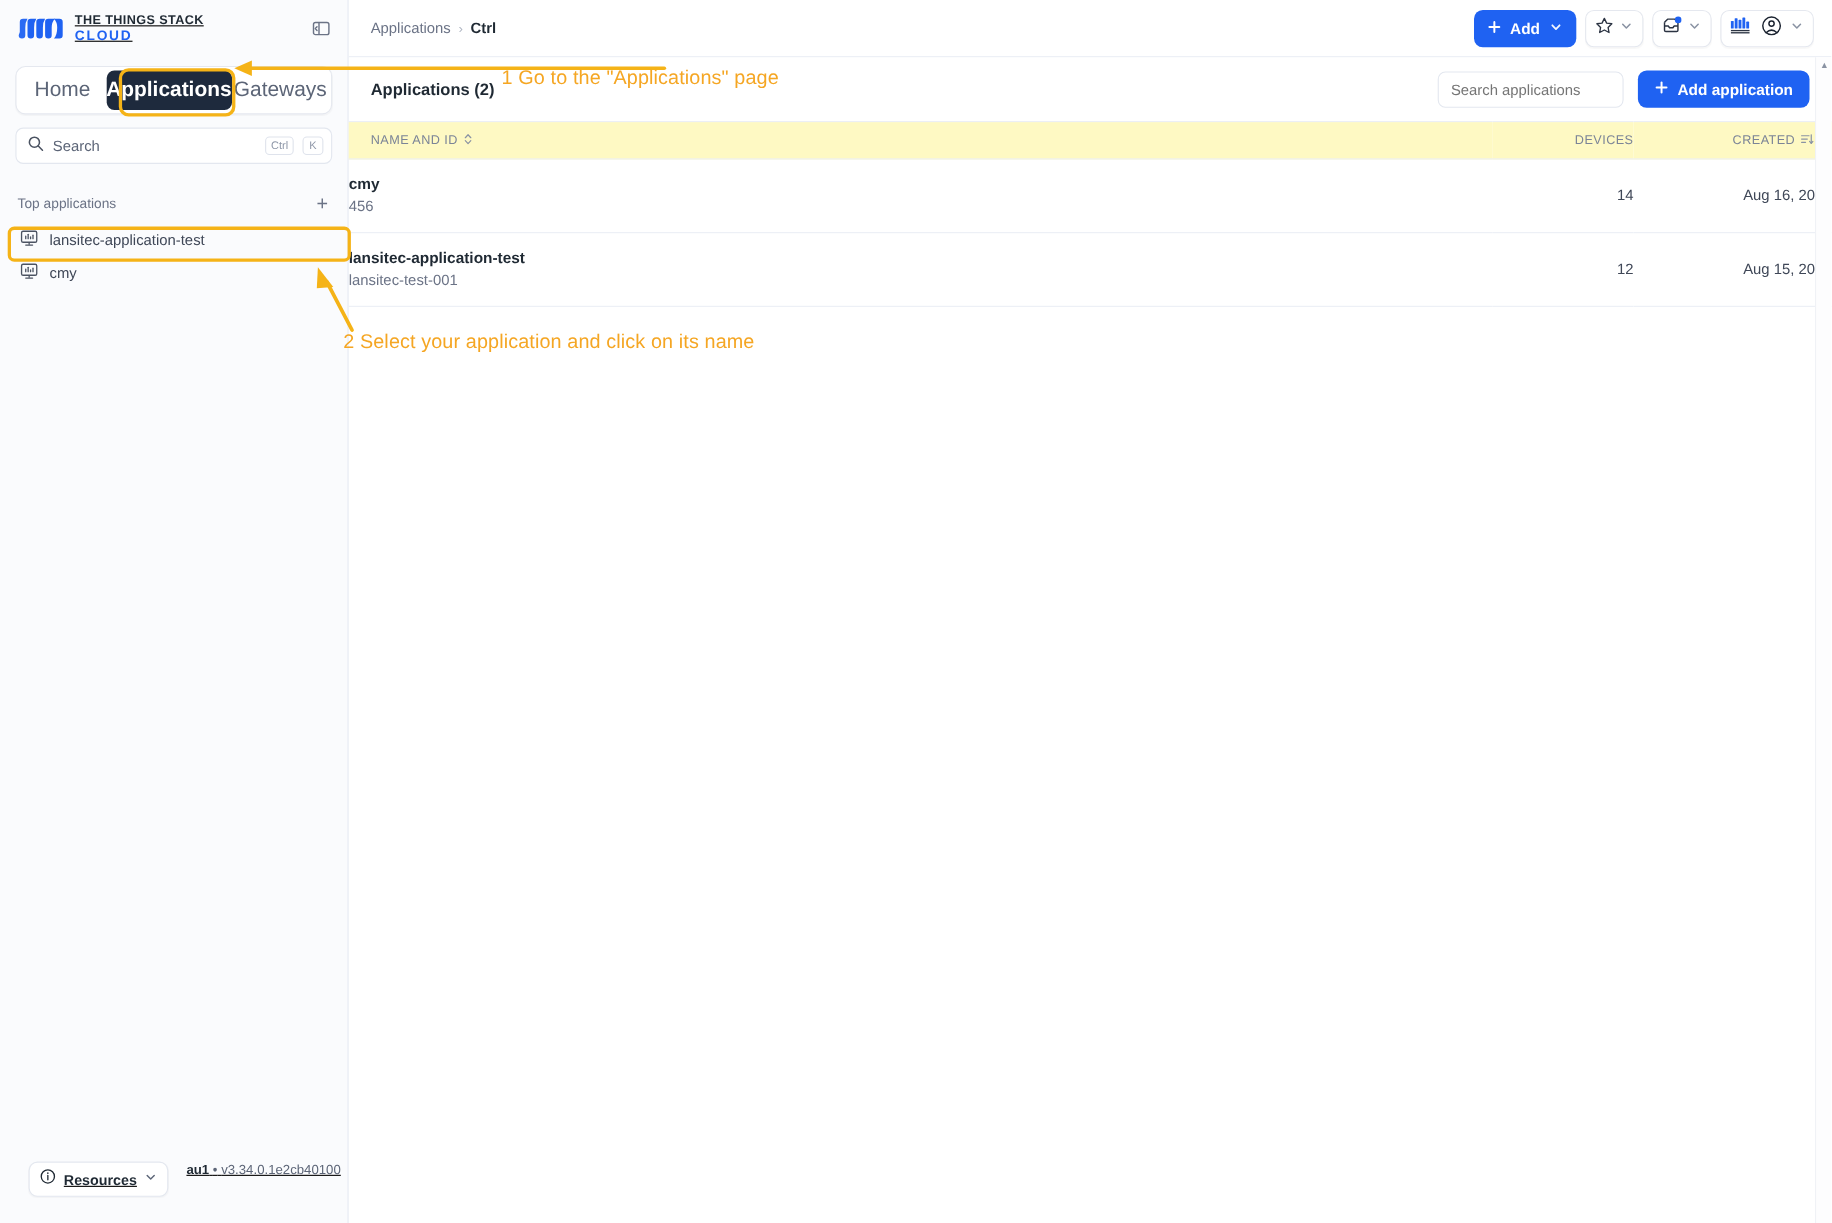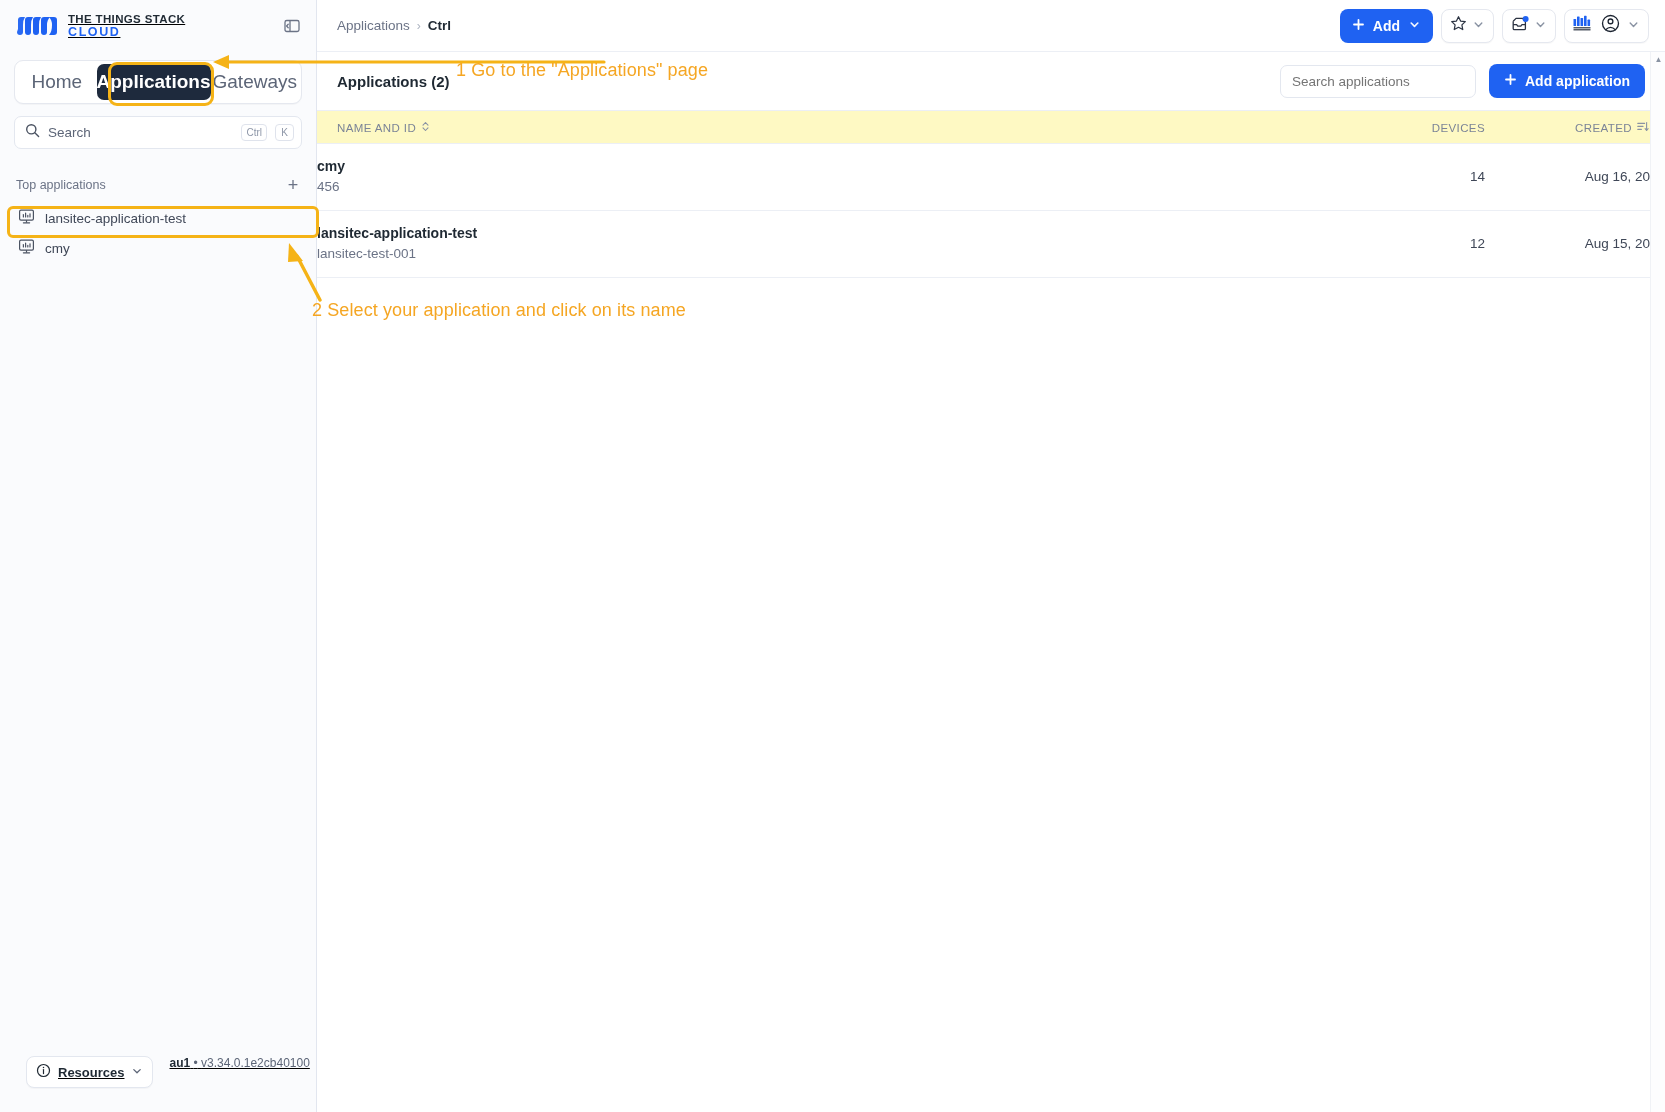--- a/index.html
+++ b/index.html
@@ -131,21 +131,21 @@
     box-shadow:0 1px 1px rgba(16,24,40,.03);
   }
   .icon-btn.wide { min-width:76px; gap:7px; }
 
   
   .content-head {
     height:58px; display:flex; align-items:center; padding:0 20px 0 20px;
   }
   .page-title { font-size:15px; font-weight:bold; color:#1f2933; flex:1; }
   .search-apps {
-    width:196px; height:33px; border:1px solid #e3e7ef; background:#fff;
+    width:169px; height:33px; border:1px solid #e3e7ef; background:#fff;
     border-radius:7px; font-size:13.5px; color:#6b7386;
     padding:0 11px; outline:none; font-family:inherit;
   }
   .search-apps::placeholder { color:#8089 9a; }
   .btn-add-app {
     height:34px; background:#1f62f2; color:#fff; border-radius:8px;
     display:flex; align-items:center; gap:8px; padding:0 15px;
     font-size:14px; font-weight:bold; cursor:pointer; margin-left:13px;
   }
 

